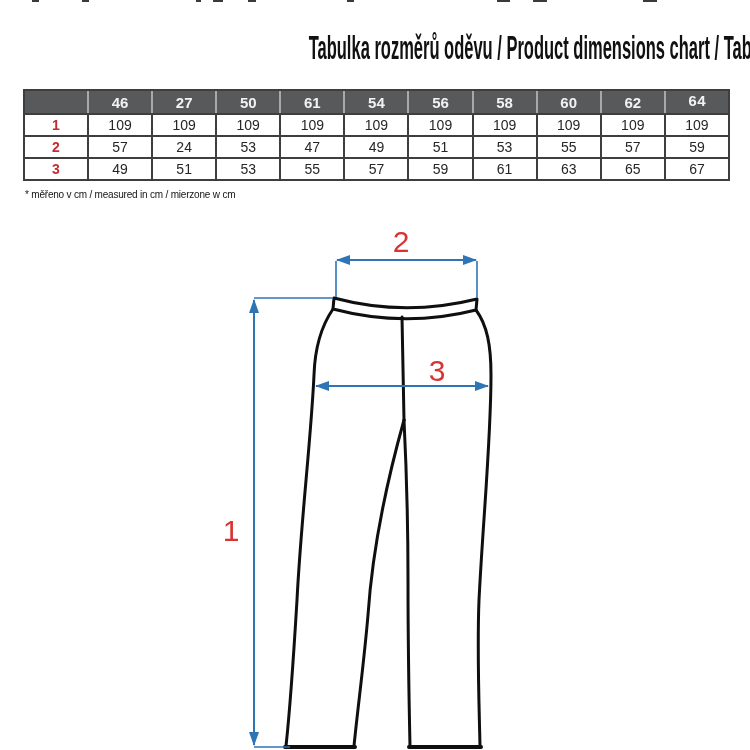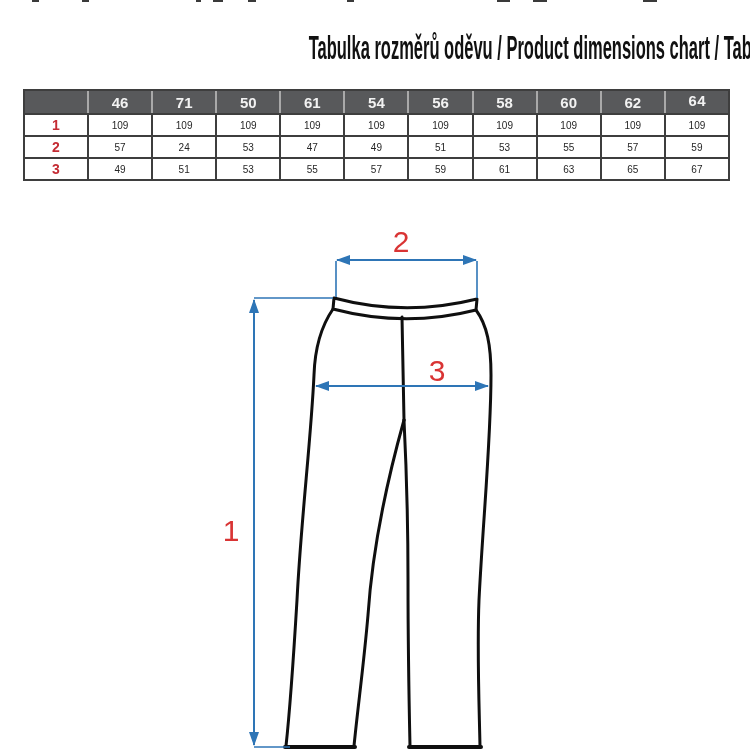--- a/index.html
+++ b/index.html
@@ -11,21 +11,21 @@
          transform:scaleX(0.5);transform-origin:50% 50%;letter-spacing:0;}
   
   .size-table{position:absolute;left:23px;top:89px;width:707px;border-collapse:collapse;
               table-layout:fixed;}
   .size-table th,.size-table td{text-align:center;vertical-align:middle;padding:1px 0;}
   .size-table thead th{background:#58595B;color:#F2F2F2;font-size:15px;font-weight:bold;height:20px;
               border-top:2px solid #3E3E3E;border-bottom:2px solid #3E3E3E;}
   .size-table thead th + th{border-left:2px solid #A9A9A9;}
   .size-table thead th:first-child{border-left:2px solid #3E3E3E;}
   .size-table thead th:last-child{border-right:2px solid #3E3E3E;font-family:Liberation Mono, monospace;}
-  .size-table tbody td{border:2px solid #3E3E3E;font-size:10px;color:#262626;height:18px;background:#fff;}
+  .size-table tbody td{border:2px solid #3E3E3E;font-size:14px;color:#262626;height:18px;background:#fff;}
   .size-table td.rowlabel{color:#C42B33;font-weight:bold;font-size:14px;}
   .corner{width:62px;}
   
   .footnotes{position:absolute;left:25px;top:188px;font-size:10px;line-height:13px;color:#141414;
              letter-spacing:-0.2px;}
   
   .overlay{position:absolute;left:0;top:0;width:750px;height:750px;pointer-events:none;}
   .dimlabel{font-family:"Liberation Sans",sans-serif;}
 </style>
 </head>
@@ -35,21 +35,21 @@
 
   <div class="title-wrap">
     <span class="title">Tabulka rozměrů oděvu / Product dimensions chart / Tabela rozmiarów odzieży</span>
   </div>
 
   <table class="size-table">
     <thead>
       <tr>
         <th class="corner"></th>
         <th>46</th>
-        <th>71</th>
+        <th>27</th>
         <th>50</th>
         <th>61</th>
         <th>54</th>
         <th>56</th>
         <th>58</th>
         <th>60</th>
         <th>62</th>
         <th>64</th>
       </tr>
     </thead>
@@ -90,20 +90,21 @@
         <td>59</td>
         <td>61</td>
         <td>63</td>
         <td>65</td>
         <td>67</td>
       </tr>
     </tbody>
   </table>
 
   <div class="footnotes">
+    <div>* měřeno v cm / measured in cm / mierzone w cm</div>
   </div>
 
   <svg class="overlay" viewBox="0 0 750 750" xmlns="http://www.w3.org/2000/svg">
     <defs>
       <marker id="arrow" viewBox="0 0 14 10" markerWidth="14" markerHeight="10" refX="13" refY="5" orient="auto-start-reverse" markerUnits="userSpaceOnUse">
         <path d="M0 0 L14 5 L0 10 Z" fill="#2E75B6"></path>
       </marker>
     </defs>
 
     <g fill="#3a3a3a">

